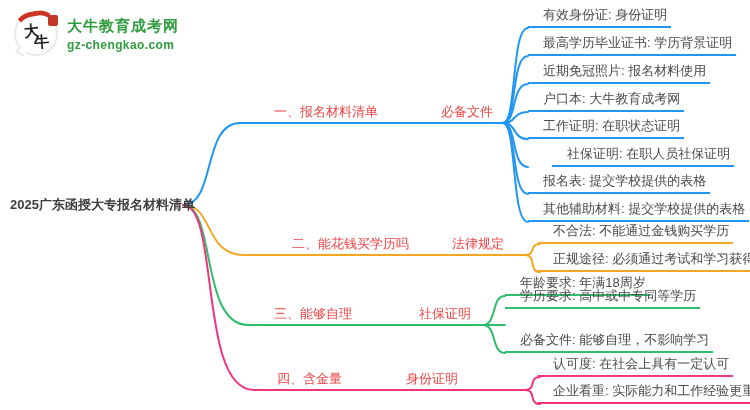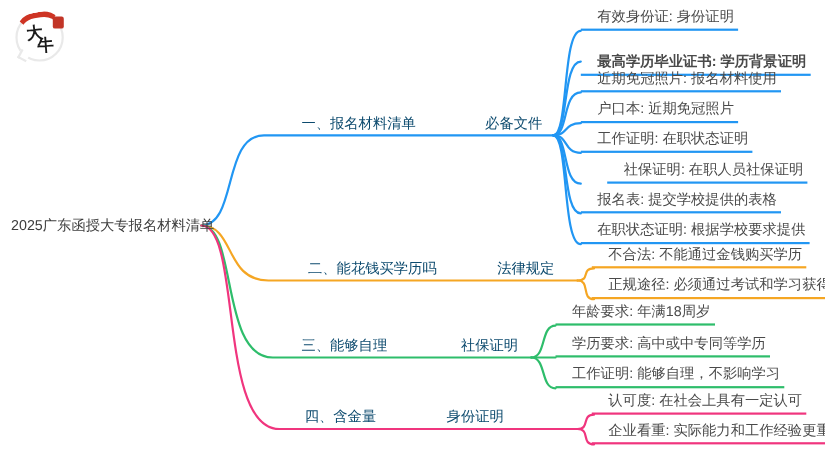--- a/index.html
+++ b/index.html
@@ -3,22 +3,22 @@
 <meta charset="utf-8">
 <style>
   * { margin:0; padding:0; box-sizing:border-box; }
   html,body { width:750px; height:410px; }
   body {
     position:relative; background:#ffffff; overflow:hidden;
     font-family:"Liberation Sans","DejaVu Sans",sans-serif;
   }
   .links { position:absolute; left:0; top:0; z-index:0; }
   .node { position:absolute; z-index:2; white-space:nowrap; font-size:13px; line-height:16px; color:#555; }
-  .root  { font-weight:400; color:#3d3d3d; font-size:13px; }
-  .blabel{ color:#0c4a6e; }
+  .root  { font-weight:700; color:#3d3d3d; font-size:13px; }
+  .blabel{ color:#ef4444; }
   .leaf  { color:#4a4a4a; border-bottom:2px solid #15803d; padding:0 4px 3px 15px; }
 
   
   .logo { position:absolute; left:14px; top:12px; z-index:3; display:flex; align-items:center; gap:9px; }
   .logo-mark { position:relative; width:44px; height:44px; background:#fff;
                border:2px solid #e9e9e9; border-radius:50%; }
   .logo-arc { position:absolute; left:-1px; top:-3px; width:42px; height:32px;
               border:4px solid transparent; border-top:5px solid #ce3424;
               border-radius:50%/58%; transform:rotate(-10deg); }
   .logo-char { position:absolute; color:#1a1a1a; font-weight:bold; font-size:15px; line-height:15px; }
@@ -65,42 +65,46 @@
 </svg>
 
 <div class="logo">
   <div class="logo-mark">
     <div class="logo-arc"></div>
     <span class="logo-char c1">大</span>
     <span class="logo-char c2">牛</span>
     <div class="logo-seal"></div>
     <div class="logo-tail"></div>
   </div>
+  <div>
+    <div class="logo-brand">大牛教育成考网</div>
+    <div class="logo-domain">gz-chengkao.com</div>
+  </div>
 </div>
 
 <div class="node root" style="left:10px; top:197px">2025广东函授大专报名材料清单</div>
 
 <div class="node blabel" style="left:274px; top:104px">一、报名材料清单</div>
 <div class="node blabel" style="left:441px; top:104px">必备文件</div>
 <div class="node leaf" style="left: 528px; top: 7px; border-bottom-color: rgb(33, 150, 243);">有效身份证: 身份证明</div>
-<div class="node leaf" style="left: 528px; top: 48px; border-bottom-color: rgb(33, 150, 243); font-weight: bold;">最高学历毕业证书: 学历背景证明</div>
+<div class="node leaf" style="left: 528px; top: 35px; border-bottom-color: rgb(33, 150, 243);">最高学历毕业证书: 学历背景证明</div>
 <div class="node leaf" style="left: 528px; top: 63px; border-bottom-color: rgb(33, 150, 243);">近期免冠照片: 报名材料使用</div>
-<div class="node leaf" style="left: 528px; top: 91px; border-bottom-color: rgb(33, 150, 243);">户口本: 近期免冠照片</div>
+<div class="node leaf" style="left: 528px; top: 91px; border-bottom-color: rgb(33, 150, 243);">户口本: 大牛教育成考网</div>
 <div class="node leaf" style="left: 528px; top: 118px; border-bottom-color: rgb(33, 150, 243); text-align: right;">工作证明: 在职状态证明</div>
 <div class="node leaf" style="left: 552px; top: 146px; border-bottom-color: rgb(33, 150, 243);">社保证明: 在职人员社保证明</div>
 <div class="node leaf" style="left: 528px; top: 173px; border-bottom-color: rgb(33, 150, 243);">报名表: 提交学校提供的表格</div>
-<div class="node leaf" style="left: 528px; top: 201px; border-bottom-color: rgb(33, 150, 243);">在职状态证明: 根据学校要求提供</div>
+<div class="node leaf" style="left: 528px; top: 201px; border-bottom-color: rgb(33, 150, 243);">其他辅助材料: 提交学校提供的表格</div>
 
-<div class="node blabel" style="left:280px; top:236px">二、能花钱买学历吗</div>
+<div class="node blabel" style="left:292px; top:236px">二、能花钱买学历吗</div>
 <div class="node blabel" style="left:452px; top:236px">法律规定</div>
 <div class="node leaf" style="left: 538px; top: 223px; border-bottom-color: rgb(245, 166, 35);">不合法: 不能通过金钱购买学历</div>
 <div class="node leaf" style="left: 538px; top: 251px; border-bottom-color: rgb(245, 166, 35);">正规途径: 必须通过考试和学习获得</div>
 
 <div class="node blabel" style="left:274px; top:306px">三、能够自理</div>
 <div class="node blabel" style="left:419px; top:306px">社保证明</div>
 <div class="node leaf" style="left: 505px; top: 275px; border-bottom-color: rgb(46, 189, 107);">年龄要求: 年满18周岁</div>
-<div class="node leaf" style="left: 505px; top: 304px; border-bottom-color: rgb(46, 189, 107);">学历要求: 高中或中专同等学历</div>
-<div class="node leaf" style="left: 505px; top: 332px; border-bottom-color: rgb(46, 189, 107);">工作证明: 能够自理，不影响学习</div>
+<div class="node leaf" style="left: 505px; top: 288px; border-bottom-color: rgb(46, 189, 107);">学历要求: 高中或中专同等学历</div>
+<div class="node leaf" style="left: 505px; top: 332px; border-bottom-color: rgb(46, 189, 107);">必备文件: 能够自理，不影响学习</div>
 
 <div class="node blabel" style="left:277px; top:371px">四、含金量</div>
 <div class="node blabel" style="left:406px; top:371px">身份证明</div>
 <div class="node leaf" style="left: 538px; top: 356px; border-bottom-color: rgb(240, 53, 126);">认可度: 在社会上具有一定认可</div>
 <div class="node leaf" style="left: 538px; top: 383px; border-bottom-color: rgb(240, 53, 126);">企业看重: 实际能力和工作经验更重要</div>
 
 </body></html>

